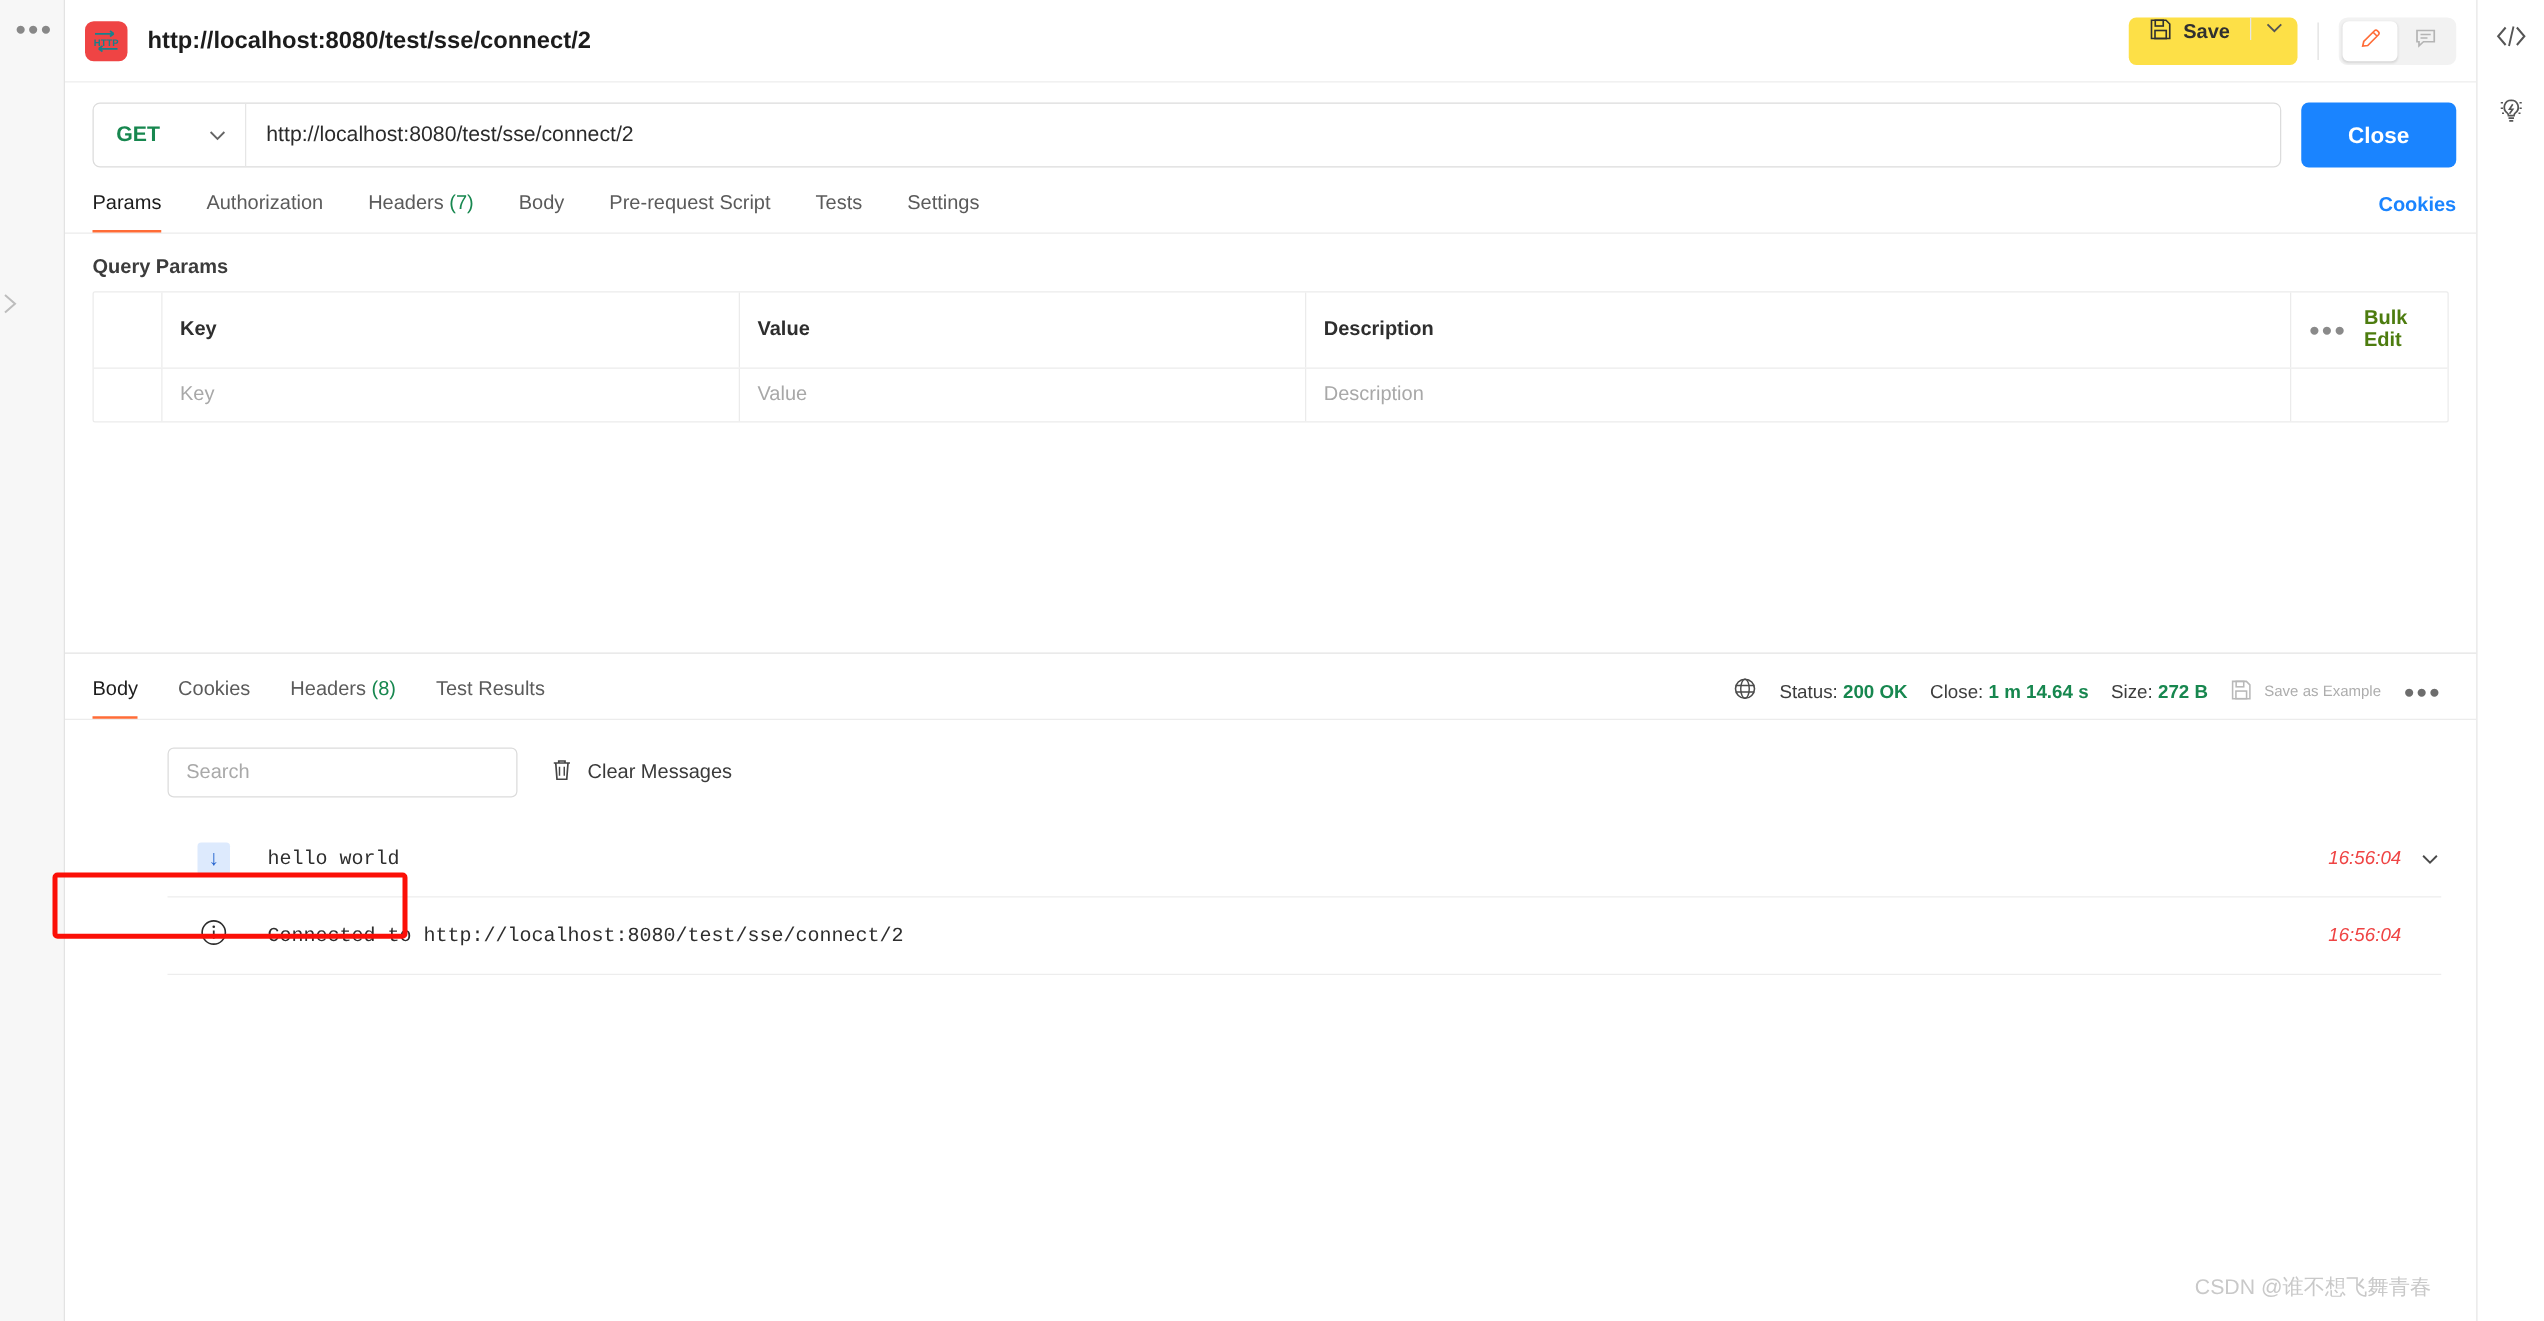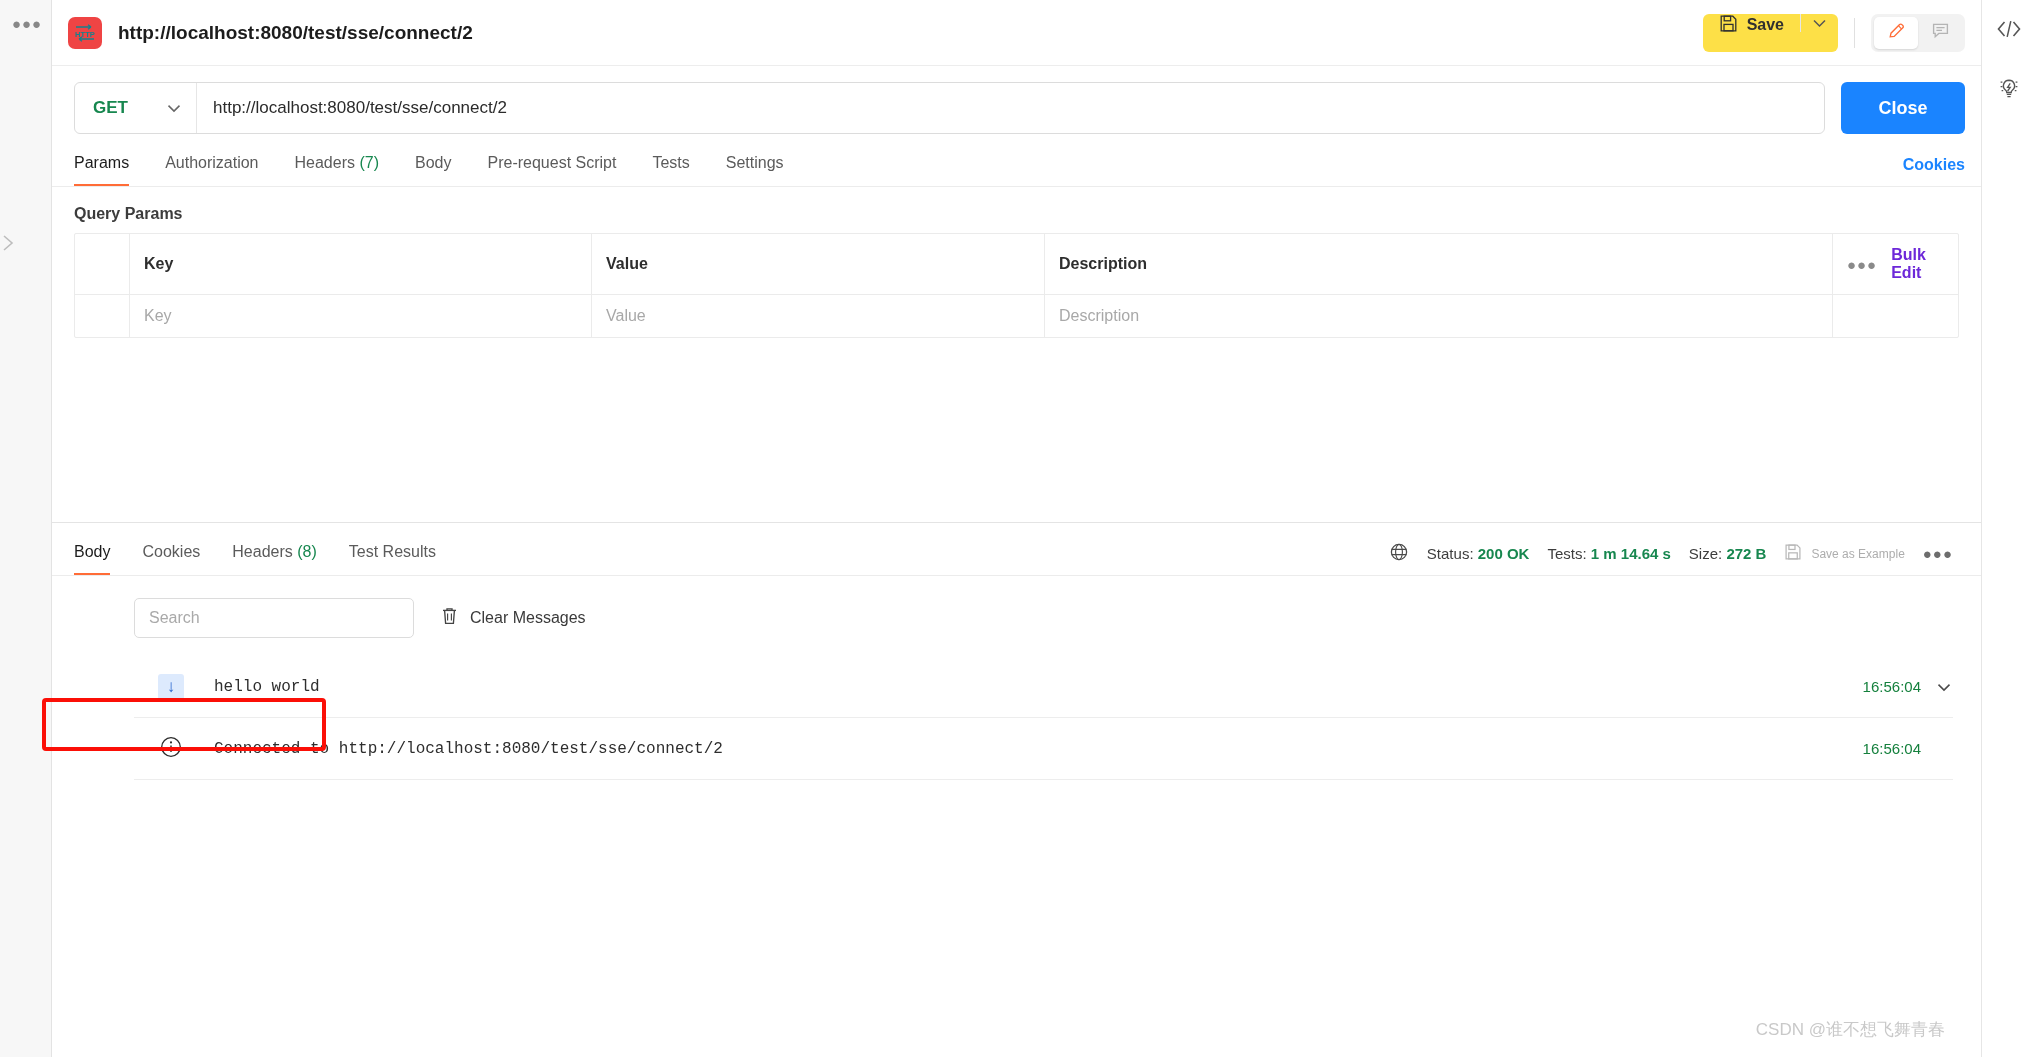--- a/index.html
+++ b/index.html
@@ -179,21 +179,21 @@
   }
   .qp-cell + .qp-cell { border-left: 1px solid #ebebeb; }
   .c-check { width: 54px; flex: 0 0 54px; }
   .c-key   { width: 462px; flex: 0 0 462px; }
   .c-val   { width: 453px; flex: 0 0 453px; }
   .c-desc  { flex: 1 1 auto; }
   .c-act   { width: 126px; flex: 0 0 126px; justify-content: flex-start; gap: 14px;}
   .qp-head .qp-cell { font-weight: bold; color: #2e2e2e; }
   .qp-body .qp-cell { color: #a8a8a8; }
   .bulk-dots { color: #8a8a8a; font-size: 15px; letter-spacing: 1px; cursor: pointer; }
-  .bulk-edit { color: #6d28d9; font-weight: bold; font-size: 16px; cursor: pointer; }
+  .bulk-edit { color: #4d7c0f; font-weight: bold; font-size: 16px; cursor: pointer; }
 
   .req-filler { flex: 0 0 168px; }
 
   
   .resp-pane {
     flex: 1 1 auto;
     border-top: 1px solid #e4e4e4;
     display: flex; flex-direction: column;
     min-height: 0;
   }
@@ -262,22 +262,23 @@
     color: #2564cf; font-size: 17px;
   }
   .msg-text {
     margin-left: 28px;
     font-family: "Liberation Mono", monospace;
     font-size: 16px; color: #2e2e2e;
     white-space: nowrap;
   }
   .msg-spacer { flex: 1 1 auto; }
   .msg-time {
-    font-size: 15px; color: #15803d;
+    font-size: 15px; color: #ef4444;
     margin-right: 14px;
+    font-style: italic;
   }
   .msg-caret { color: #4a4a4a; font-size: 14px; width: 18px; text-align: center; }
   .msg-caret.hidden { visibility: hidden; }
 
   .hl-box {
     position: absolute;
     left: 42px; top: 698px;
     width: 284px; height: 53px;
     border: 4px solid #fb0f07;
     border-radius: 4px;
@@ -446,21 +447,21 @@
         <div class="statusbar">
           <span>
             <svg width="20" height="20" viewBox="0 0 20 20">
               <circle cx="10" cy="10" r="7.6" fill="none" stroke="#4a4a4a" stroke-width="1.25"></circle>
               <ellipse cx="10" cy="10" rx="3.4" ry="7.6" fill="none" stroke="#4a4a4a" stroke-width="1.15"></ellipse>
               <path d="M2.6 7.4 H17.4 M2.6 12.6 H17.4" stroke="#4a4a4a" stroke-width="1.15"></path>
             </svg>
           </span>
           <span><span class="lbl">Status:</span>
             <span class="val">200 OK</span></span>
-          <span><span class="lbl">Tests:</span>
+          <span><span class="lbl">Close:</span>
             <span class="val">1 m 14.64 s</span></span>
           <span><span class="lbl">Size:</span>
             <span class="val">272 B</span></span>
           <span class="save-example">
             <span>
               <svg width="18" height="18" viewBox="0 0 19 19">
                 <path d="M2.2 2.2 h11.6 l3 3 v11.6 h-14.6 z" fill="none" stroke="#b8b8b8" stroke-width="1.3"></path>
                 <rect x="5.2" y="2.2" width="6.4" height="4.6" fill="none" stroke="#b8b8b8" stroke-width="1.3"></rect>
                 <rect x="5" y="10.4" width="9" height="6.4" fill="none" stroke="#b8b8b8" stroke-width="1.3"></rect>
               </svg>

